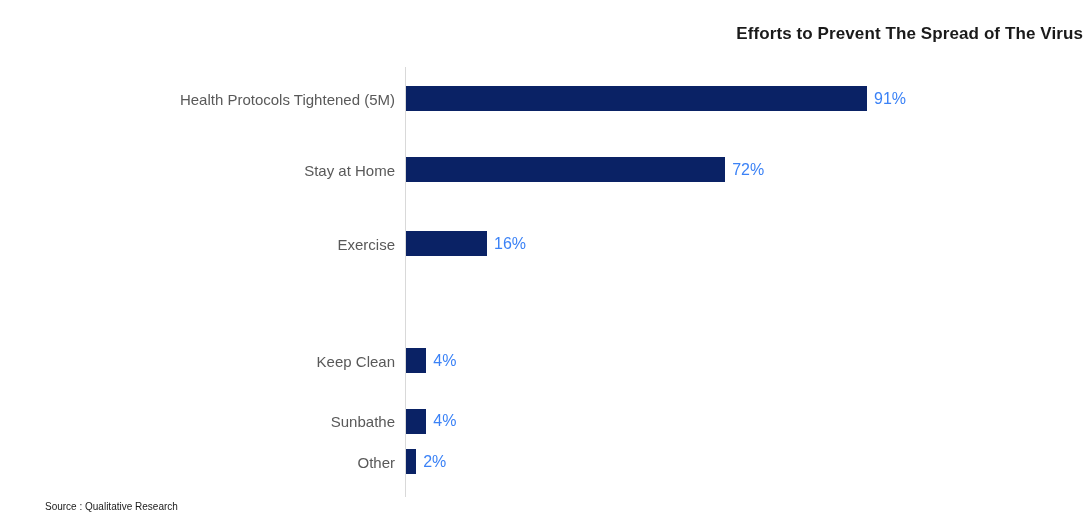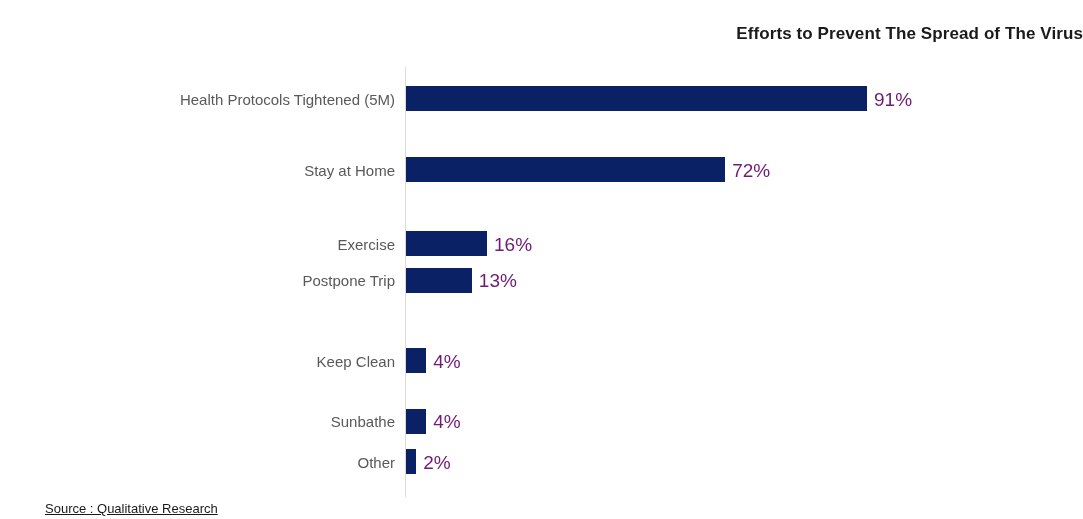--- a/index.html
+++ b/index.html
@@ -80,35 +80,34 @@
     left: 406px;
     top: 0;
     height: 25px;
     background: #0a2265;
   }
 
   .bar-value {
     position: absolute;
     top: 50%;
     transform: translateY(-50%);
-    font-size: 19px;
-    color: #701a75;
+    font-size: 16px;
+    color: #3b82f6;
     white-space: nowrap;
     line-height: 1;
   }
 
   
   .source-note {
     position: absolute;
     left: 45px;
     top: 501px;
-    font-size: 13px;
+    font-size: 10px;
     color: #1a1a1a;
     white-space: nowrap;
-    text-decoration: underline;
   }
 </style>
 </head>
 <body>
 
 <div id="chart-root">
 
   <div class="chart-title">Efforts to Prevent The Spread of The Virus</div>
 
   <div class="plot-area">
@@ -122,25 +121,20 @@
       <div class="bar-row" style="top: 97px;">
         <div class="cat-label">Stay at Home</div>
         <div class="bar" style="width: 319.154px; background: rgb(10, 34, 101);"></div>
         <div class="bar-value" style="left: 732.154px;">72%</div>
       </div>
       <div class="bar-row" style="top: 147px; margin-top: 24px;">
         <div class="cat-label">Exercise</div>
         <div class="bar" style="width: 81.0549px; background: rgb(10, 34, 101);"></div>
         <div class="bar-value" style="left: 494.055px; text-align: right;">16%</div>
       </div>
-      <div class="bar-row" style="top: 207.5px;">
-        <div class="cat-label">Postpone Trip</div>
-        <div class="bar" style="width: 65.8571px; background: rgb(10, 34, 101);"></div>
-        <div class="bar-value" style="left: 478.857px;">13%</div>
-      </div>
       <div class="bar-row" style="top: 268px; margin-top: 20px;">
         <div class="cat-label">Keep Clean</div>
         <div class="bar" style="width: 20.2637px; background: rgb(10, 34, 101);"></div>
         <div class="bar-value" style="left: 433.264px;">4%</div>
       </div>
       <div class="bar-row" style="top: 328.5px; margin-top: 20px;">
         <div class="cat-label">Sunbathe</div>
         <div class="bar" style="width: 20.2637px; background: rgb(10, 34, 101);"></div>
         <div class="bar-value" style="left: 433.264px;">4%</div>
       </div>

